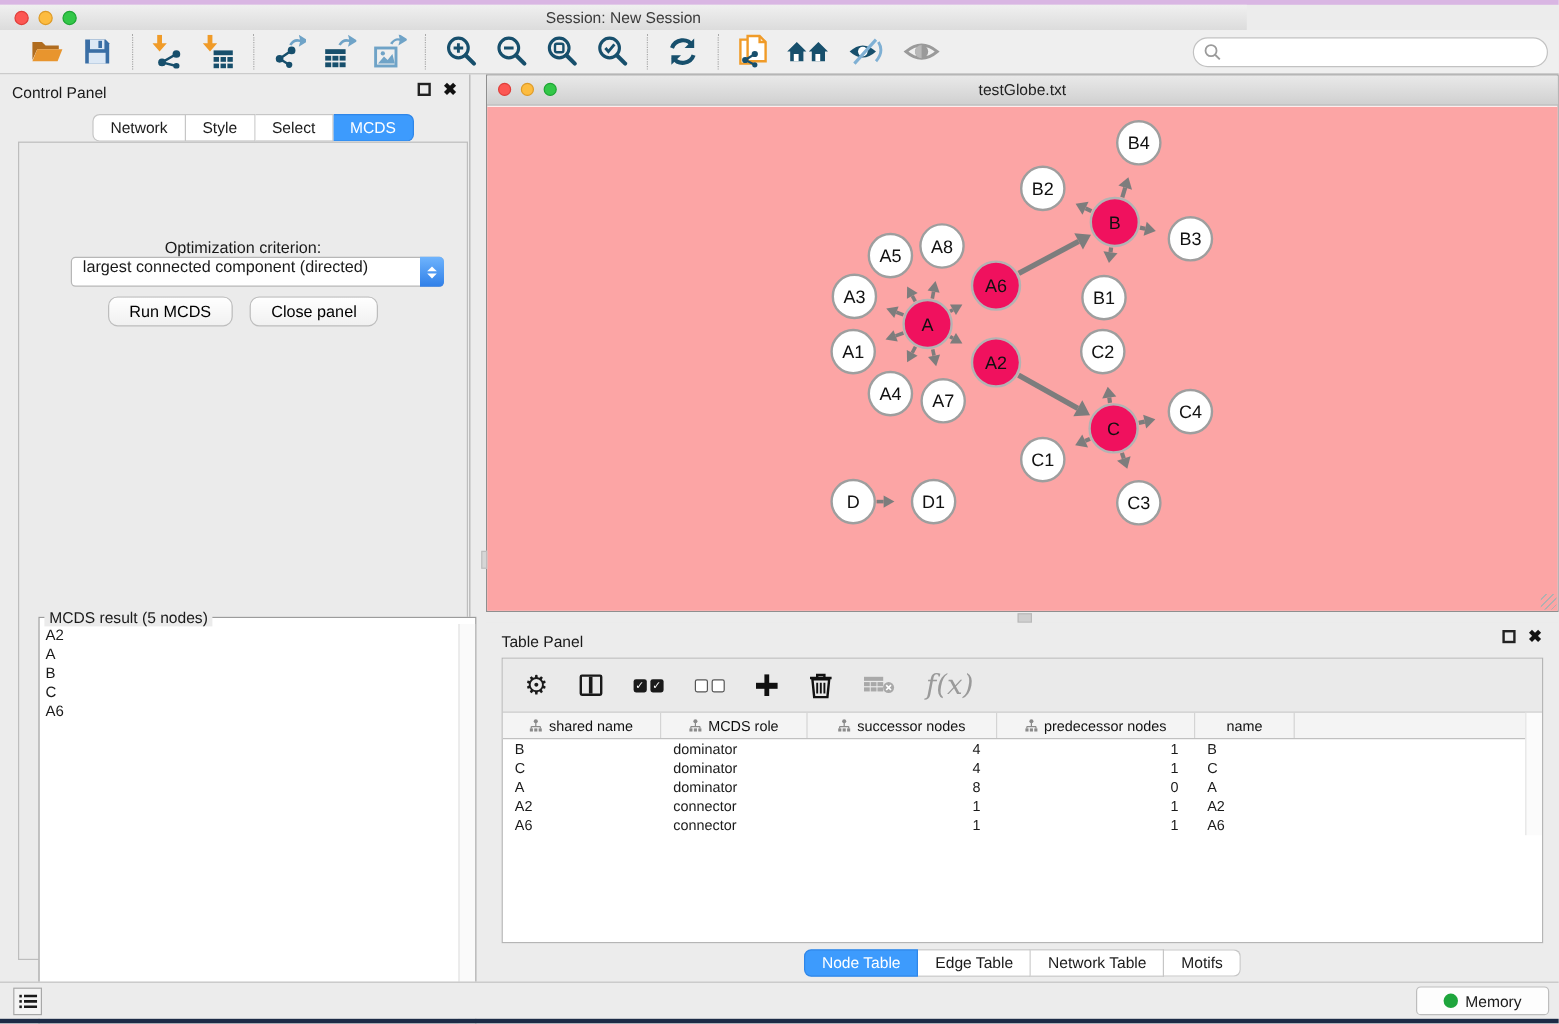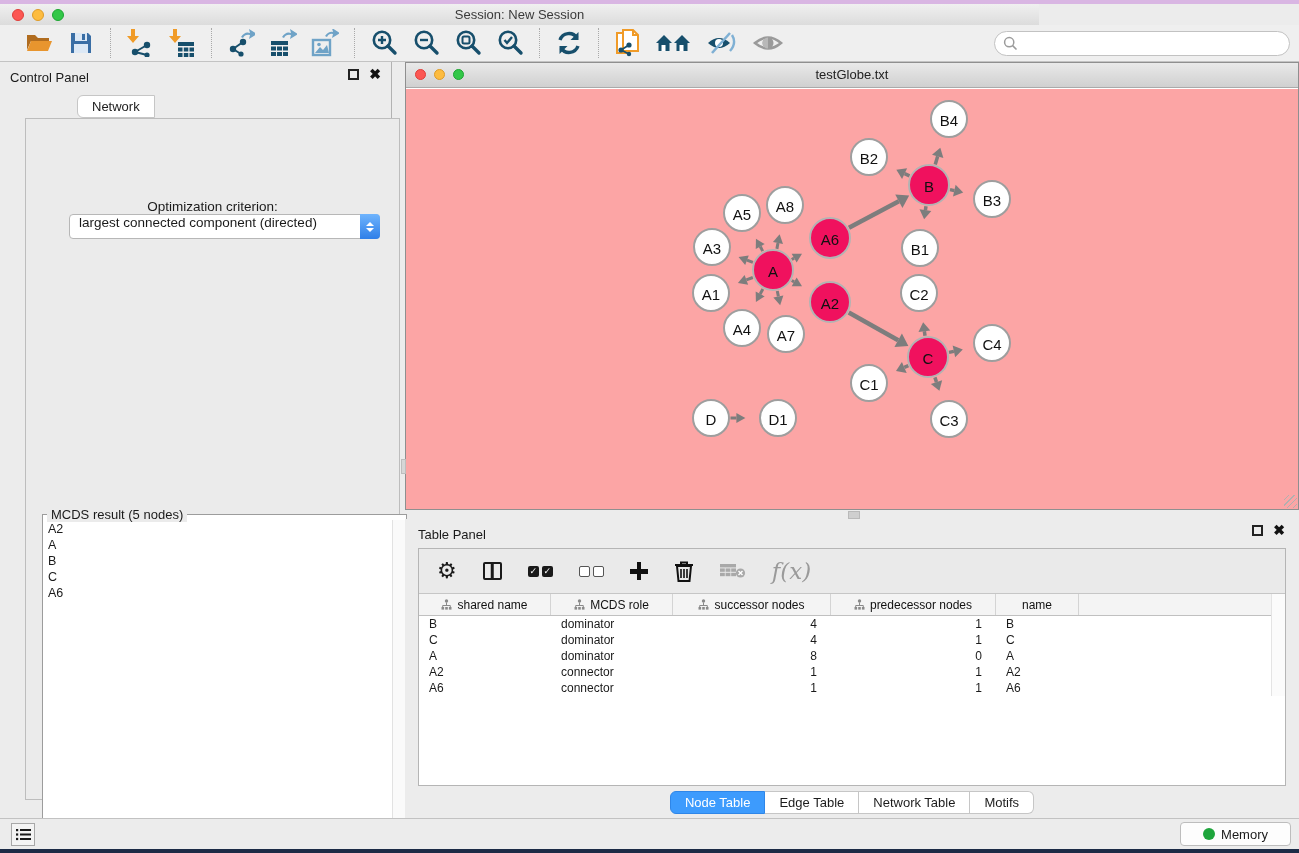--- a/index.html
+++ b/index.html
@@ -31,22 +31,22 @@
   .panel-btns { position:absolute; right:10px; top:7px; display:flex; gap:10px; align-items:center; }
   .float-btn { width:11px; height:11px; border:2px solid #222; background:transparent; cursor:pointer; }
   .close-btn { font-size:14px; font-weight:bold; color:#111; line-height:11px; cursor:pointer; }
 
   .seg-tabs { position:absolute; display:flex; height:23px; }
   .seg-tab { background:#fff; border:1px solid #c6c6c6; border-left:none; padding:0 14px; font-size:13px; line-height:21px; color:#1c1c1c; cursor:pointer; white-space:nowrap; }
   .seg-tab:first-child { border-left:1px solid #c6c6c6; border-radius:6px 0 0 6px; }
   .seg-tab:last-child { border-radius:0 6px 6px 0; }
   .seg-tab.active { background:#3d9bfd; border-color:#2f86e8; color:#fff; }
 
-  .cp-tabs { left:77px; top:33px;flex-direction:column; }
-  .cp-box { position:absolute; left:25px; top:56px; width:375px; height:682px; border:1px solid #bdbdbd; background:#ebebeb; }
+  .cp-tabs { left:77px; top:33px; }
+  .cp-box { position:absolute; left:15px; top:56px; width:375px; height:682px; border:1px solid #bdbdbd; background:#ebebeb; }
   .opt-label { position:absolute; left:0; width:100%; top:80px; text-align:center; font-size:13.5px; }
   .combo { position:absolute; left:43px; top:95px; width:311px; height:25px; background:#fff; border:1px solid #b7b7b7; border-radius:4px; display:flex; cursor:pointer; }
   .combo-text { flex:1; font-size:13.5px; padding-left:9px; white-space:nowrap; overflow:hidden; }
   .combo-step { width:20px; height:25px; margin:-1px -1px -1px 0; border-radius:0 4px 4px 0; background:linear-gradient(#6fb4fd,#2f7fe8); display:flex; flex-direction:column; align-items:center; justify-content:center; gap:2px; }
   .chev { width:0; height:0; border-left:4px solid transparent; border-right:4px solid transparent; }
   .chev.up { border-bottom:4px solid #fff; }
   .chev.down { border-top:4px solid #fff; }
   .cp-buttons { position:absolute; left:0; width:100%; top:128px; display:flex; justify-content:center; gap:14px; }
   .push-btn { height:25px; padding:0 17px; background:linear-gradient(#ffffff,#f1f1f1); border:1px solid #bdbdbd; border-radius:8px; font-size:13.5px; cursor:pointer; }
 
@@ -298,20 +298,24 @@
       <div class="seg-tab active">MCDS</div>
     </div>
   <div class="cp-box">
     <div class="opt-label">Optimization criterion:</div>
     <div class="combo">
       <span class="combo-text">largest connected component (directed)</span>
       <span class="combo-step">
           <span class="chev up"></span>
           <span class="chev down"></span>
         </span>
+    </div>
+    <div class="cp-buttons">
+      <button class="push-btn">Run MCDS</button>
+      <button class="push-btn">Close panel</button>
     </div>
     <div class="result-fieldset">
       <span class="result-legend">MCDS result (5 nodes)</span>
       <div class="result-list" id="mcds-list">
           <div class="result-item">A2</div>
           <div class="result-item">A</div>
           <div class="result-item">B</div>
           <div class="result-item">C</div>
           <div class="result-item">A6</div>
         </div>

